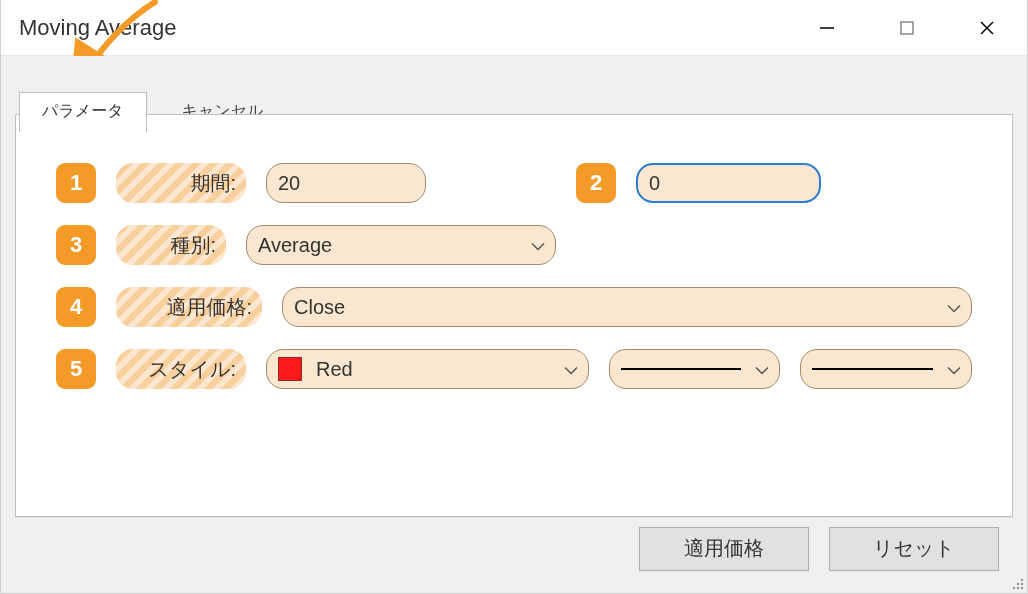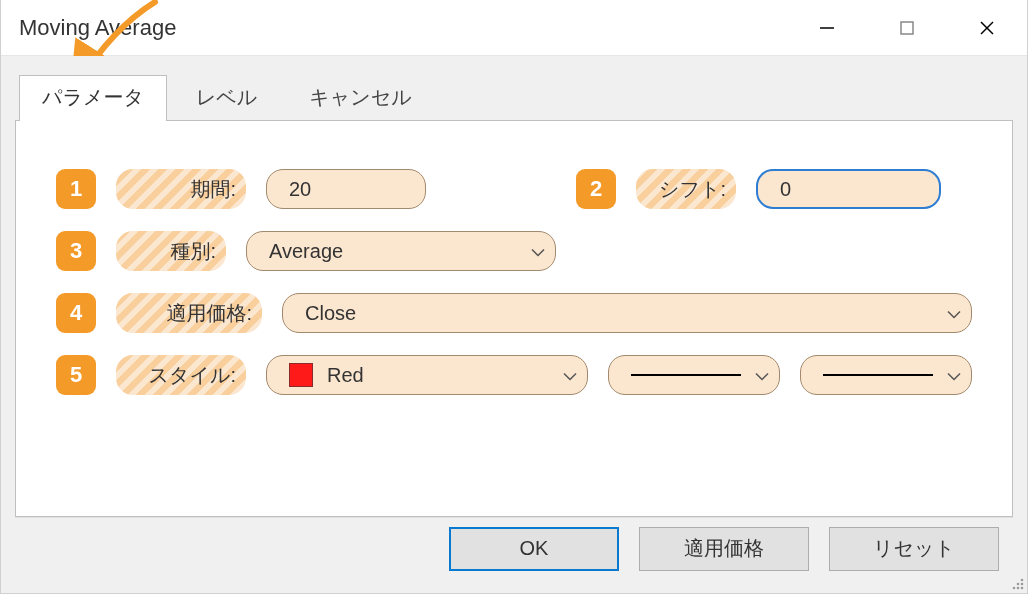--- a/index.html
+++ b/index.html
@@ -62,28 +62,28 @@
     flex-direction: column;
     position: relative;
   }
   .tabs {
     display: flex;
     align-items: flex-end;
     padding-left: 4px;
   }
   .tab {
     padding: 8px 22px 10px 22px;
-    font-size: 20px;
+    font-size: 16px;
     color: #444;
     background: #f0f0f0;
     border: 1px solid transparent;
     border-bottom: none;
-    margin-right: 6px;
-    position: relative;
-    top: 1px;
+    margin-right: 12px;
+    position: relative;
+    top: 18px;
   }
   .tab.active {
     background: #fff;
     border-color: #bfbfbf;
     color: #333;
     z-index: 2;
   }
 
   .panel {
     flex: 1;
@@ -135,21 +135,21 @@
     );
     border-radius: 17px;
   }
 
   .textbox, .combobox {
     height: 40px;
     border: 1px solid #a38a6e;
     background: #fbe6cf;
     display: flex;
     align-items: center;
-    padding: 0 22px;
+    padding: 0 11px;
     font-size: 20px;
     color: #333;
     position: relative;
   }
   .textbox.focused {
     border: 2px solid #2d7dd2;
   }
   .combobox {
     padding-right: 34px;
   }
@@ -253,36 +253,34 @@
             <line x1="3" y1="3" x2="15" y2="15" stroke="#000" stroke-width="1.5"></line>
             <line x1="15" y1="3" x2="3" y2="15" stroke="#000" stroke-width="1.5"></line>
           </svg>
       </div>
     </div>
   </div>
 
   <div class="client">
     <div class="tabs">
       <div class="tab active">パラメータ</div>
-      <div class="tab">レベル</div>
       <div class="tab">キャンセル</div>
     </div>
 
     <div class="panel">
       <div class="rows">
 
         <div class="row">
           <div class="numbadge">1</div>
           <div class="fieldlabel hatched" style="width:130px">期間:</div>
           <div class="textbox hatched" style="width:160px">20</div>
 
           <div style="flex:0 0 110px"></div>
 
           <div class="numbadge">2</div>
-          <div class="fieldlabel hatched" style="width:100px">シフト:</div>
           <div class="textbox hatched focused" style="width:185px">0</div>
         </div>
 
         <div class="row">
           <div class="numbadge">3</div>
           <div class="fieldlabel hatched" style="width:110px">種別:</div>
           <div class="combobox hatched" style="width:310px">
             <span>Average</span>
             <span class="chev">
               <svg width="14" height="10" viewBox="0 0 14 10">
@@ -335,21 +333,20 @@
                   <path d="M1,2 L7,8 L13,2" stroke="#555" stroke-width="1.5" fill="none"></path>
                 </svg>
             </span>
           </div>
         </div>
 
       </div>
     </div>
 
     <div class="buttonbar">
-      <div class="btn primary">OK</div>
       <div class="btn">適用価格</div>
       <div class="btn">リセット</div>
     </div>
 
     <svg class="grip" viewBox="0 0 18 18">
       <circle cx="15" cy="15" r="1.3" fill="#9a9a9a"></circle>
       <circle cx="11" cy="15" r="1.3" fill="#9a9a9a"></circle>
       <circle cx="15" cy="11" r="1.3" fill="#9a9a9a"></circle>
       <circle cx="7" cy="15" r="1.3" fill="#9a9a9a"></circle>
       <circle cx="11" cy="11" r="1.3" fill="#9a9a9a"></circle>

